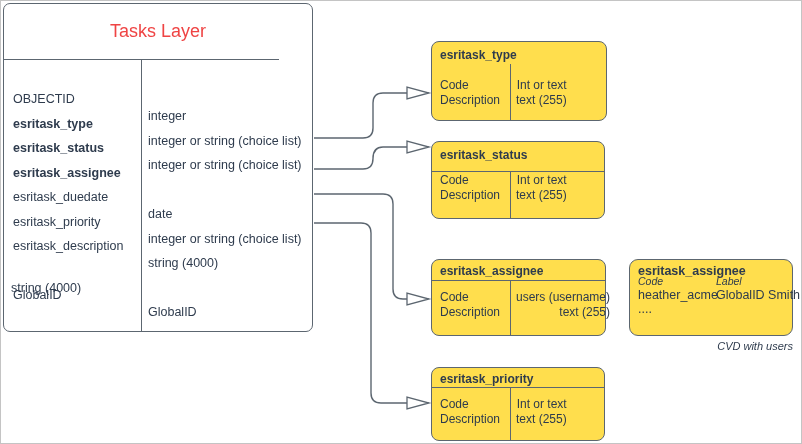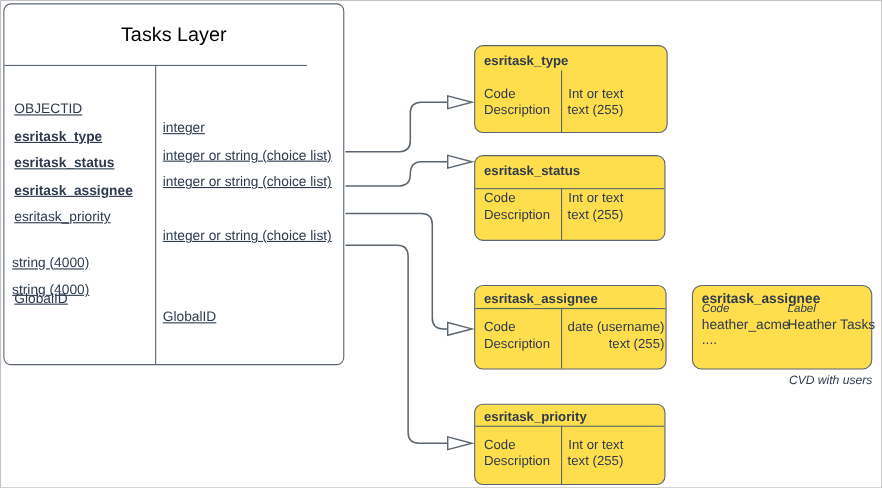--- a/index.html
+++ b/index.html
@@ -10,25 +10,25 @@
   }
   
   .tasks-table {
     position:absolute; left:2px; top:2px; width:310px; height:329px;
     background:#fff; border:1.4px solid #5C6670; border-radius:7px;
     box-sizing:border-box;
   }
   .tt-title {
     position:absolute; top:0; left:0; right:0; height:54px;
     display:flex; align-items:center; justify-content:center;
-    font-size:18px; color:#000000;
+    font-size:18px; color:#ef4444;
   }
   .tt-sep { position:absolute; top:55px; left:0; width:275px; border-top:1.4px solid #5C6670; }
   .tt-vline { position:absolute; left:137px; top:55px; bottom:0; border-left:1.4px solid #5C6670; }
-  .tt-rows { position:absolute; top:83px; left:0; right:0;text-decoration:underline; }
+  .tt-rows { position:absolute; top:83px; left:0; right:0; }
   .trow { display:flex; height:24.5px; align-items:center; font-size:12.5px; }
   .cell-name { width:137px; padding-left:9px; box-sizing:border-box; white-space:nowrap; }
   .cell-type { padding-left:7px; white-space:nowrap;margin-top:34px; }
   
   .dbox {
     position:absolute; background:#FFDE4D; border:1.4px solid #5C6670;
     border-radius:8px; box-sizing:border-box;
   }
   .dtitle { padding:6px 8px 0 8px; font-size:12px; font-weight:bold; white-space:nowrap; }
   .dsep  { position:absolute; left:0; right:0; border-top:1.4px solid #5C6670; }
@@ -85,24 +85,29 @@
         <div class="cell-type">integer or string (choice list)</div>
       </div>
       <div class="trow">
         <div class="cell-name" style="font-weight: bold;">esritask_status</div>
         <div class="cell-type">integer or string (choice list)</div>
       </div>
       <div class="trow">
         <div class="cell-name" style="font-weight: bold;">esritask_assignee</div>
       </div>
       <div class="trow">
+        <div class="cell-name">esritask_duedate</div>
+        <div class="cell-type">date</div>
+      </div>
+      <div class="trow">
         <div class="cell-name">esritask_priority</div>
         <div class="cell-type">integer or string (choice list)</div>
       </div>
       <div class="trow">
+        <div class="cell-name">esritask_description</div>
         <div class="cell-type">string (4000)</div>
       </div>
       <div class="trow">
         <div class="cell-type">string (4000)</div>
       </div>
       <div class="trow">
         <div class="cell-name">GlobalID</div>
         <div class="cell-type">GlobalID</div>
       </div>
     </div>
@@ -137,21 +142,21 @@
 
   <div class="dbox" style="left:430px; top:258px; width:175px; height:77px;">
     <div class="dtitle" style="padding-top:4px;">esritask_assignee</div>
     <div class="dsep" style="top:20px;"></div>
     <div class="dvline" style="top:20px;"></div>
     <div class="dcol-left" style="top:30px;">
       <div>Code</div>
       <div>Description</div>
     </div>
     <div class="dcol-right" style="top:30px;">
-      <div>date (username)</div>
+      <div>users (username)</div>
       <div>text (255)</div>
     </div>
   </div>
 
   <div class="dbox" style="left:430px; top:366px; width:174px; height:74px;">
     <div class="dtitle" style="padding-top:4px;">esritask_priority</div>
     <div class="dsep" style="top:19px;"></div>
     <div class="dvline" style="top:19px;"></div>
     <div class="dcol-left" style="top:29px;">
       <div>Code</div>
@@ -165,21 +170,21 @@
 
   <div class="cvd-box">
     <div class="cvd-title">esritask_assignee</div>
     <div class="cvd-grid">
       <div class="cvd-row hdr">
         <div class="cvd-c1">Code</div>
         <div>Label</div>
       </div>
       <div class="cvd-row">
         <div class="cvd-c1">heather_acme</div>
-        <div>Heather Tasks</div>
+        <div>GlobalID Smith</div>
       </div>
       <div class="cvd-row">
         <div>....</div>
       </div>
     </div>
   </div>
   <div class="cvd-caption">CVD with users</div>
 
 </div>
 

